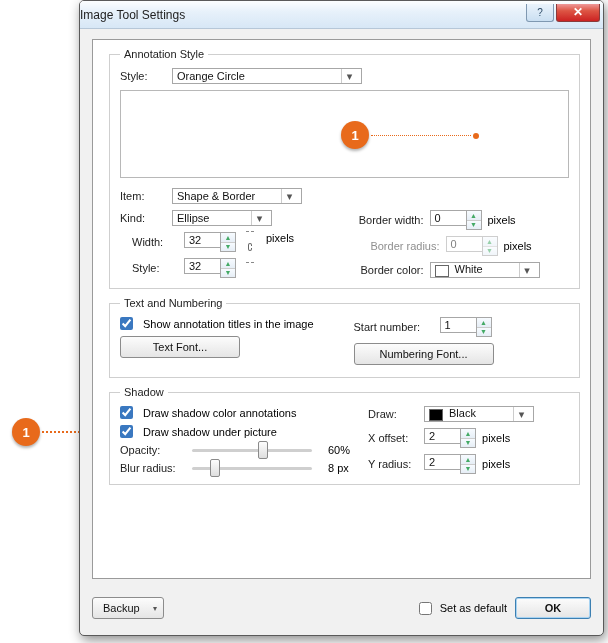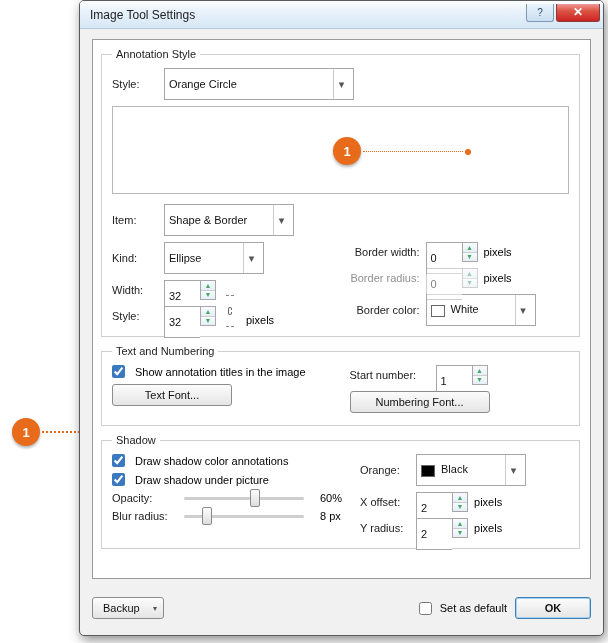--- a/index.html
+++ b/index.html
@@ -25,21 +25,20 @@
     background: #f1f1f1;
     border: 1px solid #5a5a5a;
     border-radius: 5px;
     overflow: hidden;
   }
   .titlebar {
     height: 28px;
     background: linear-gradient(#fcfeff, #e7f1fa 40%, #d7e7f6);
     border-bottom: 1px solid #b6c7d8;
     display: flex; align-items: center;
-    padding-left: 10px;
   }
   .titlebar .title { color: #222; font-size: 12px; flex: 1; }
   .titlebar .tb-btn {
     width: 28px; height: 18px; margin-top: -4px;
     border: 1px solid #7f98b1; border-top: none;
     border-radius: 0 0 3px 3px;
     background: linear-gradient(#eaf3fb, #cadff2);
     display: flex; align-items: center; justify-content: center;
     font-size: 10px; color: #2b4a66;
   }
@@ -62,40 +61,40 @@
     color: #222;
   }
   .tab.active {
     background: #fff;
     border-bottom: 1px solid #fff;
     z-index: 2;
   }
   .tab-body {
     border: 1px solid #9a9a9a;
     background: #fff;
-    padding: 8px 10px 10px 8px;
+    padding: 8px 10px 10px 16px;
     min-height: 540px;
   }
 
   fieldset {
     border: 1px solid #cfcfcf;
     margin: 0 0 8px 0;
     padding: 8px 10px 10px 10px;
   }
   legend { padding: 0 4px; color: #222; }
 
   .row { display: flex; align-items: center; gap: 6px; margin-bottom: 6px; }
   label.fld { min-width: 46px; color: #222; }
   label.fld-w { min-width: 70px; color: #222; text-align: right; }
-  label.gray { color: #8f8f8f; }
+  label.gray { color: #8f8f8f; margin-left: 16px; }
 
   .combo, .spin-inp {
     border: 1px solid #a7a7a7;
     background: #fff;
-    height: 32px;
+    height: 16px;
     display: inline-flex; align-items: center;
     padding: 0 4px;
     color: #111;
   }
   .combo { justify-content: space-between; }
   .combo .arrow {
     width: 16px; text-align: center; color: #555;
     border-left: 1px solid #ccc; height: 100%; display:flex; align-items:center; justify-content:center;
   }
   .spin {
@@ -234,21 +233,21 @@
 
         <div class="half">
           <div class="col">
             <div class="row">
               <label class="fld" style="min-width:46px">Kind:</label>
               <div class="combo" style="width:100px">
                 <span>Ellipse</span>
                 <span class="arrow">▾</span>
               </div>
             </div>
-            <div style="display:flex; align-items:flex-end; gap:8px;">
+            <div style="display:flex; align-items:flex-start; gap:8px;margin-left:12px;">
               <div>
                 <div class="row">
                   <label class="fld">Width:</label>
                   <div class="spin">
                     <div class="spin-inp">32</div>
                     <div class="spin-btns">
                           <span>▲</span>
                           <span>▼</span>
                         </div>
                   </div>
@@ -355,21 +354,21 @@
               <span style="margin-left:8px">60%</span>
             </div>
             <div class="row" style="margin-bottom:0">
               <label class="fld" style="min-width:64px">Blur radius:</label>
               <input type="range" class="slider" min="0" max="50" value="8" style="">
               <span style="margin-left:8px">8 px</span>
             </div>
           </div>
           <div class="col">
             <div class="row">
-              <label class="fld" style="min-width:50px">Orange:</label>
+              <label class="fld" style="min-width:50px">Draw:</label>
               <div class="combo" style="width:110px">
                 <span><span class="swatch" style="background:#000"></span><span>Black</span></span>
                 <span class="arrow">▾</span>
               </div>
             </div>
             <div class="row">
               <label class="fld" style="min-width:50px">X offset:</label>
               <div class="spin">
                 <div class="spin-inp">2</div>
                 <div class="spin-btns">

